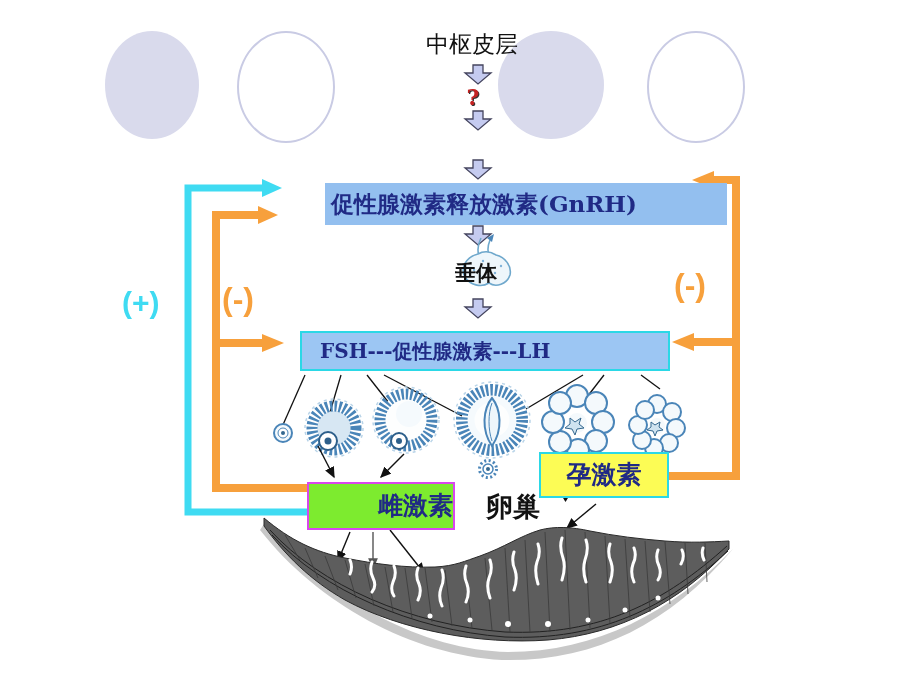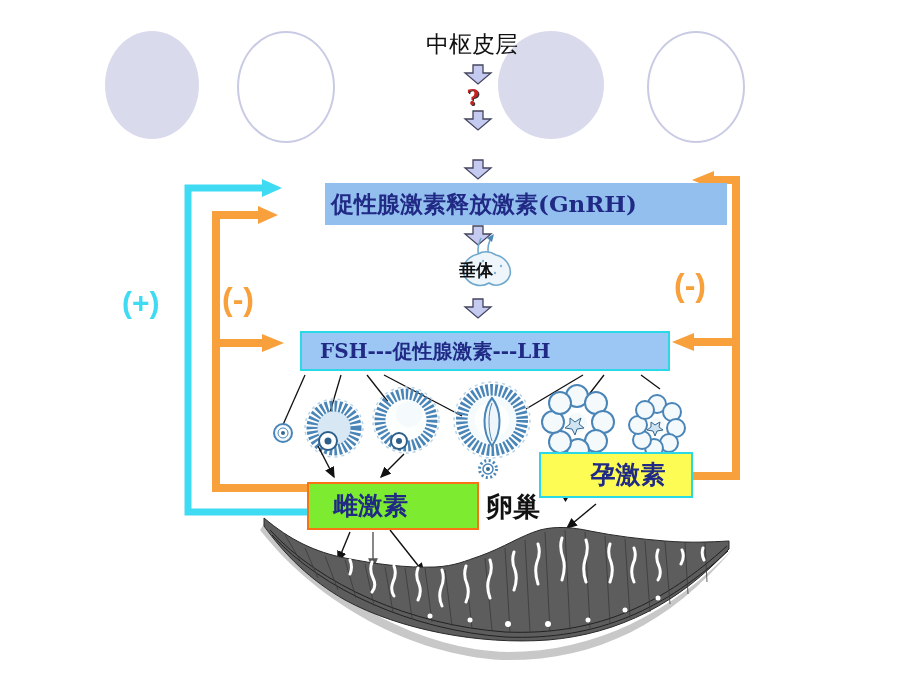--- a/index.html
+++ b/index.html
@@ -8,30 +8,30 @@
   .circ{position:absolute;top:31px;width:94px;height:108px;border-radius:50%;}
   .circ.filled{background:#d9daec;}
   .circ.hollow{background:#fff;border:2px solid #c9cbe4;}
   .art{position:absolute;left:0;top:0;z-index:2;}
   .lbl{position:absolute;z-index:3;color:#111;}
   .serif{font-family:"DejaVu Serif","Liberation Serif",serif;}
   .cortex{left:402px;top:29px;width:140px;font-size:23px;text-align:center;}
   .qmark{left:458px;top:84px;width:30px;font-size:22px;font-weight:bold;color:#c42222;
          text-shadow:1px 1px 0 #333;text-align:center;}
   .hypo{left:406px;top:128px;width:140px;font-size:25px;font-weight:bold;text-align:center;}
-  .pitlbl{left:426px;top:259px;width:100px;font-size:17px;font-weight:bold;text-align:center;}
+  .pitlbl{left:426px;top:259px;width:100px;font-size:21px;font-weight:bold;text-align:center;}
   .ovary{left:456px;top:489px;width:84px;font-size:27px;font-weight:bold;text-align:right;}
   .box{position:absolute;z-index:3;color:#202a85;font-weight:bold;
-       font-family:"DejaVu Serif","Liberation Serif",serif;padding-left:24px;}
+       font-family:"DejaVu Serif","Liberation Serif",serif;}
   .gnrh{left:277px;top:183px;width:396px;height:42px;background:#93bfef;
         font-size:23px;line-height:42px;padding-left:6px;margin-left:48px;}
   .fsh{left:300px;top:331px;width:348px;height:36px;background:#9cc6f3;
        border:2px solid #2bd8e6;font-size:20px;line-height:36px;padding-left:18px;}
   .estro{left:307px;top:482px;width:144px;height:44px;background:#7deb2f;
-         border:2px solid #f97316;font-size:25px;line-height:44px;text-align:left;}
+         border:2px solid #d946ef;font-size:25px;line-height:44px;text-align:right;}
   .proge{left:539px;top:452px;width:126px;height:42px;background:#fcfc55;
          border:2px solid #2bd8e6;font-size:25px;line-height:42px;text-align:center;}
   .fb{position:absolute;z-index:3;font-weight:bold;font-size:30px;}
   .plus{left:122px;top:286px;color:#3fdbf2;}
   .minL{left:222px;top:281px;color:#f7a03c;font-size:32px;}
   .minR{left:674px;top:267px;color:#f7a03c;font-size:32px;}
   .vtitle{left:789px;top:164px;height:330px;width:60px;z-index:3;position:absolute;
           writing-mode:vertical-rl;text-orientation:upright;letter-spacing:4px;
           font-family:"DejaVu Serif","Liberation Serif",serif;font-weight:bold;
           font-size:46px;color:#000;text-shadow:3px 3px 1px #999;}

